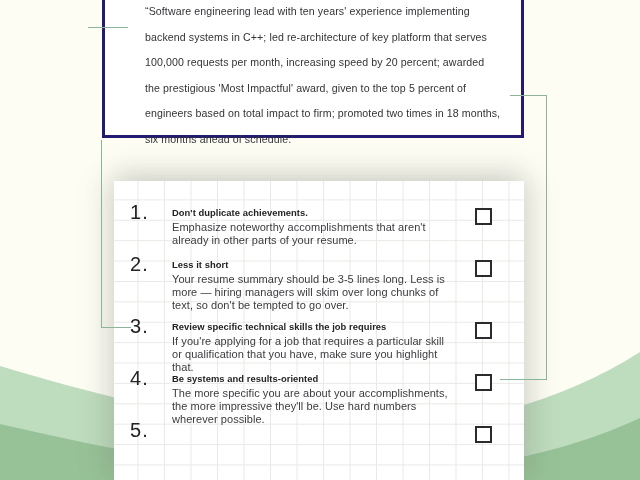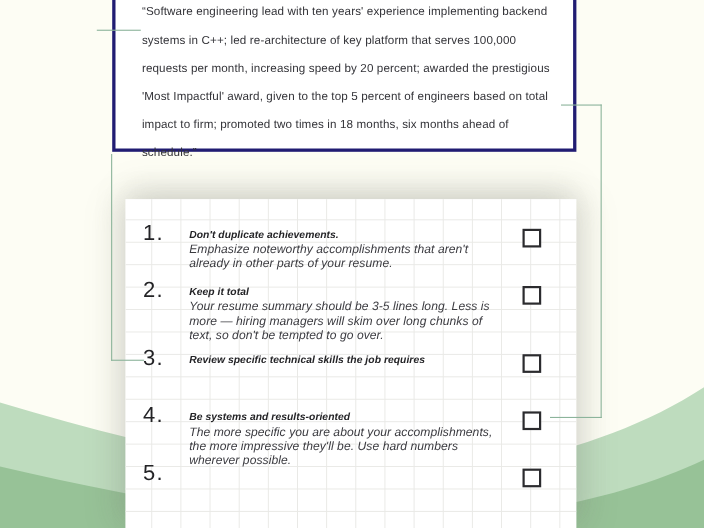--- a/index.html
+++ b/index.html
@@ -40,21 +40,21 @@
     top: -62px;
     width: 422px;
     height: 200px;
     box-sizing: border-box;
     background: #ffffff;
     border: 3px solid #211c72;
     z-index: 6;
   }
   #quote-text {
     position: absolute;
-    left: 24px;
+    left: 40px;
     right: 20px;
     top: 58px;
     font-size: 10.6px;
     line-height: 25.5px;
     color: #333338;
     letter-spacing: 0.01em;
     white-space: pre-wrap;
   }
 
   
@@ -106,21 +106,20 @@
     width: 34px;
     text-align: left;
     font-size: 20px;
     font-weight: 300;
     color: #232326;
     letter-spacing: 0.06em;
   }
   .body {
     margin-left: 42px;
     margin-right: 62px;
-    font-style: italic;
   }
   .item-title {
     font-size: 9.4px;
     font-weight: bold;
     color: #232326;
     line-height: 12.6px;
     letter-spacing: 0.005em;
   }
   .item-desc {
     font-size: 11px;
@@ -173,30 +172,31 @@
         <div class="body">
           <div class="item-title">Don't duplicate achievements.</div>
           <div class="item-desc">Emphasize noteworthy accomplishments that aren't already in other parts of your resume.</div>
         </div>
         <div class="checkbox"></div>
       </div>
 
       <div class="item" style="top:78px;">
         <div class="num">2.</div>
         <div class="body">
-          <div class="item-title">Keep it total</div>
+          <div class="item-title">Less it short</div>
           <div class="item-desc">Your resume summary should be 3-5 lines long. Less is more — hiring managers will skim over long chunks of text, so don't be tempted to go over.</div>
         </div>
         <div class="checkbox"></div>
       </div>
 
       <div class="item" style="top:140px;">
         <div class="num">3.</div>
         <div class="body">
           <div class="item-title">Review specific technical skills the job requires</div>
+          <div class="item-desc">If you're applying for a job that requires a particular skill or qualification that you have, make sure you highlight that.</div>
         </div>
         <div class="checkbox"></div>
       </div>
 
       <div class="item" style="top:192px;">
         <div class="num">4.</div>
         <div class="body">
           <div class="item-title">Be systems and results-oriented</div>
           <div class="item-desc">The more specific you are about your accomplishments, the more impressive they'll be. Use hard numbers wherever possible.</div>
         </div>

